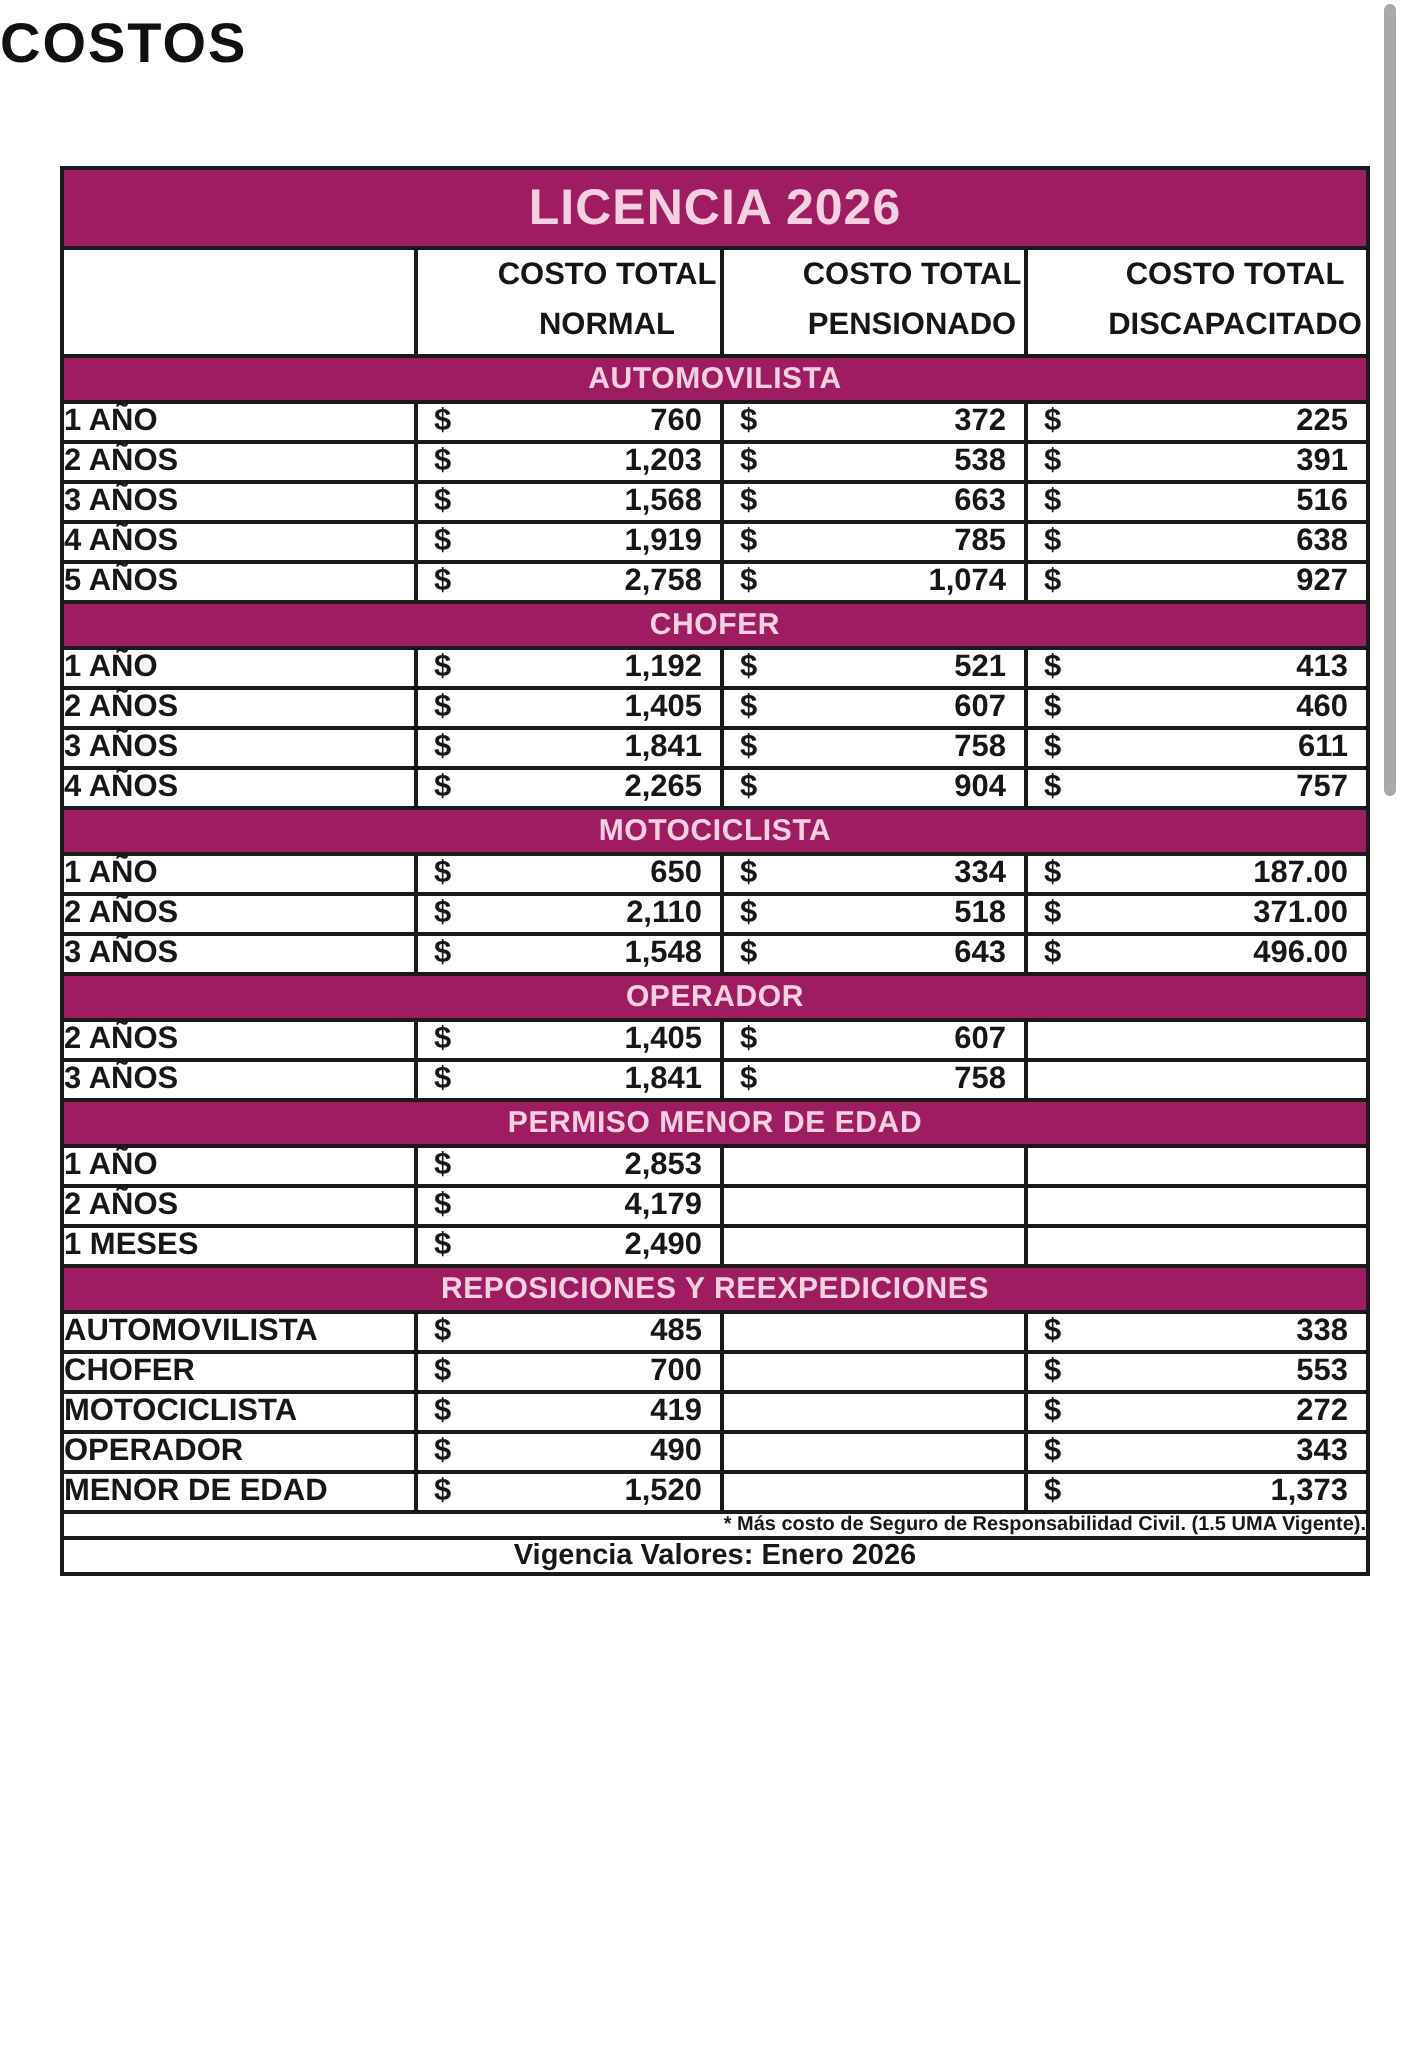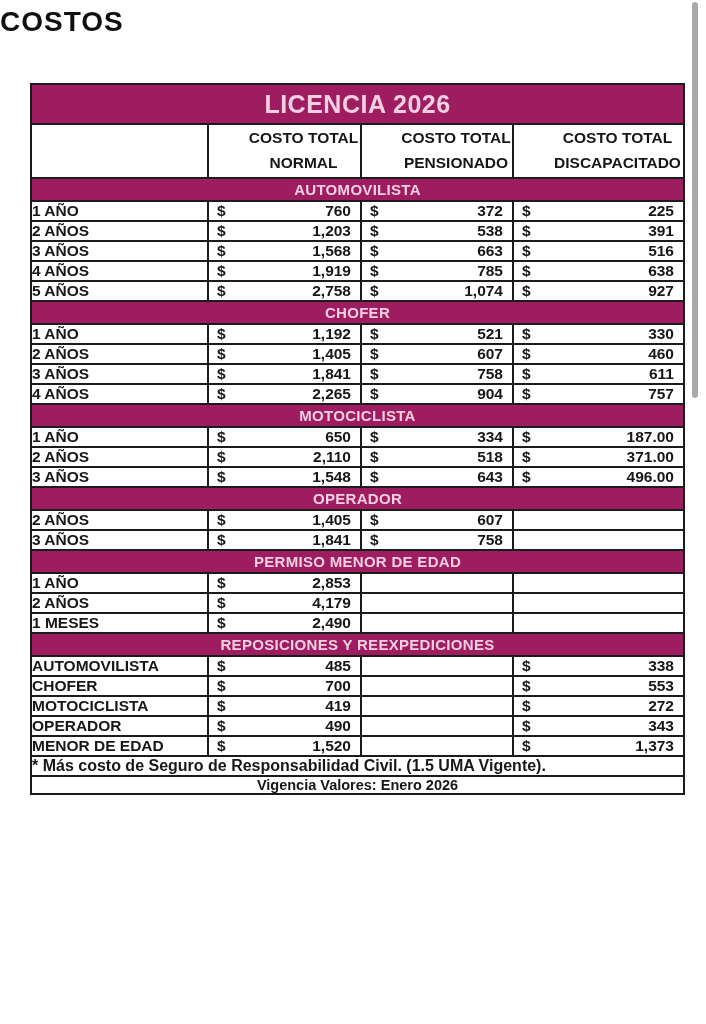--- a/index.html
+++ b/index.html
@@ -77,22 +77,22 @@
   td.amount .amt{
     display:flex;
     justify-content:space-between;
     align-items:center;
     padding:0 9px 0 8px;
     font-weight:bold;
     font-size:15.5px;
   }
   td.footnote{
     font-weight:bold;
-    font-size:16px;
-    text-align:left;
+    font-size:10px;
+    text-align:right;
     padding:6px 6px;
     background:#ffffff;
   }
   td.validity{
     font-weight:bold;
     font-size:14.5px;
     text-align:center;
     padding:5px 4px;
     background:#ffffff;
     margin-top:35px;
@@ -259,21 +259,21 @@
         </td>
         <td class="amount">
           <div class="amt">
             <span class="cur">$</span>
             <span class="val">521</span>
           </div>
         </td>
         <td class="amount">
           <div class="amt">
             <span class="cur">$</span>
-            <span class="val">330</span>
+            <span class="val">413</span>
           </div>
         </td>
       </tr>
       <tr class="data-row">
         <td class="row-label">2 AÑOS</td>
         <td class="amount">
           <div class="amt">
             <span class="cur">$</span>
             <span class="val">1,405</span>
           </div>

